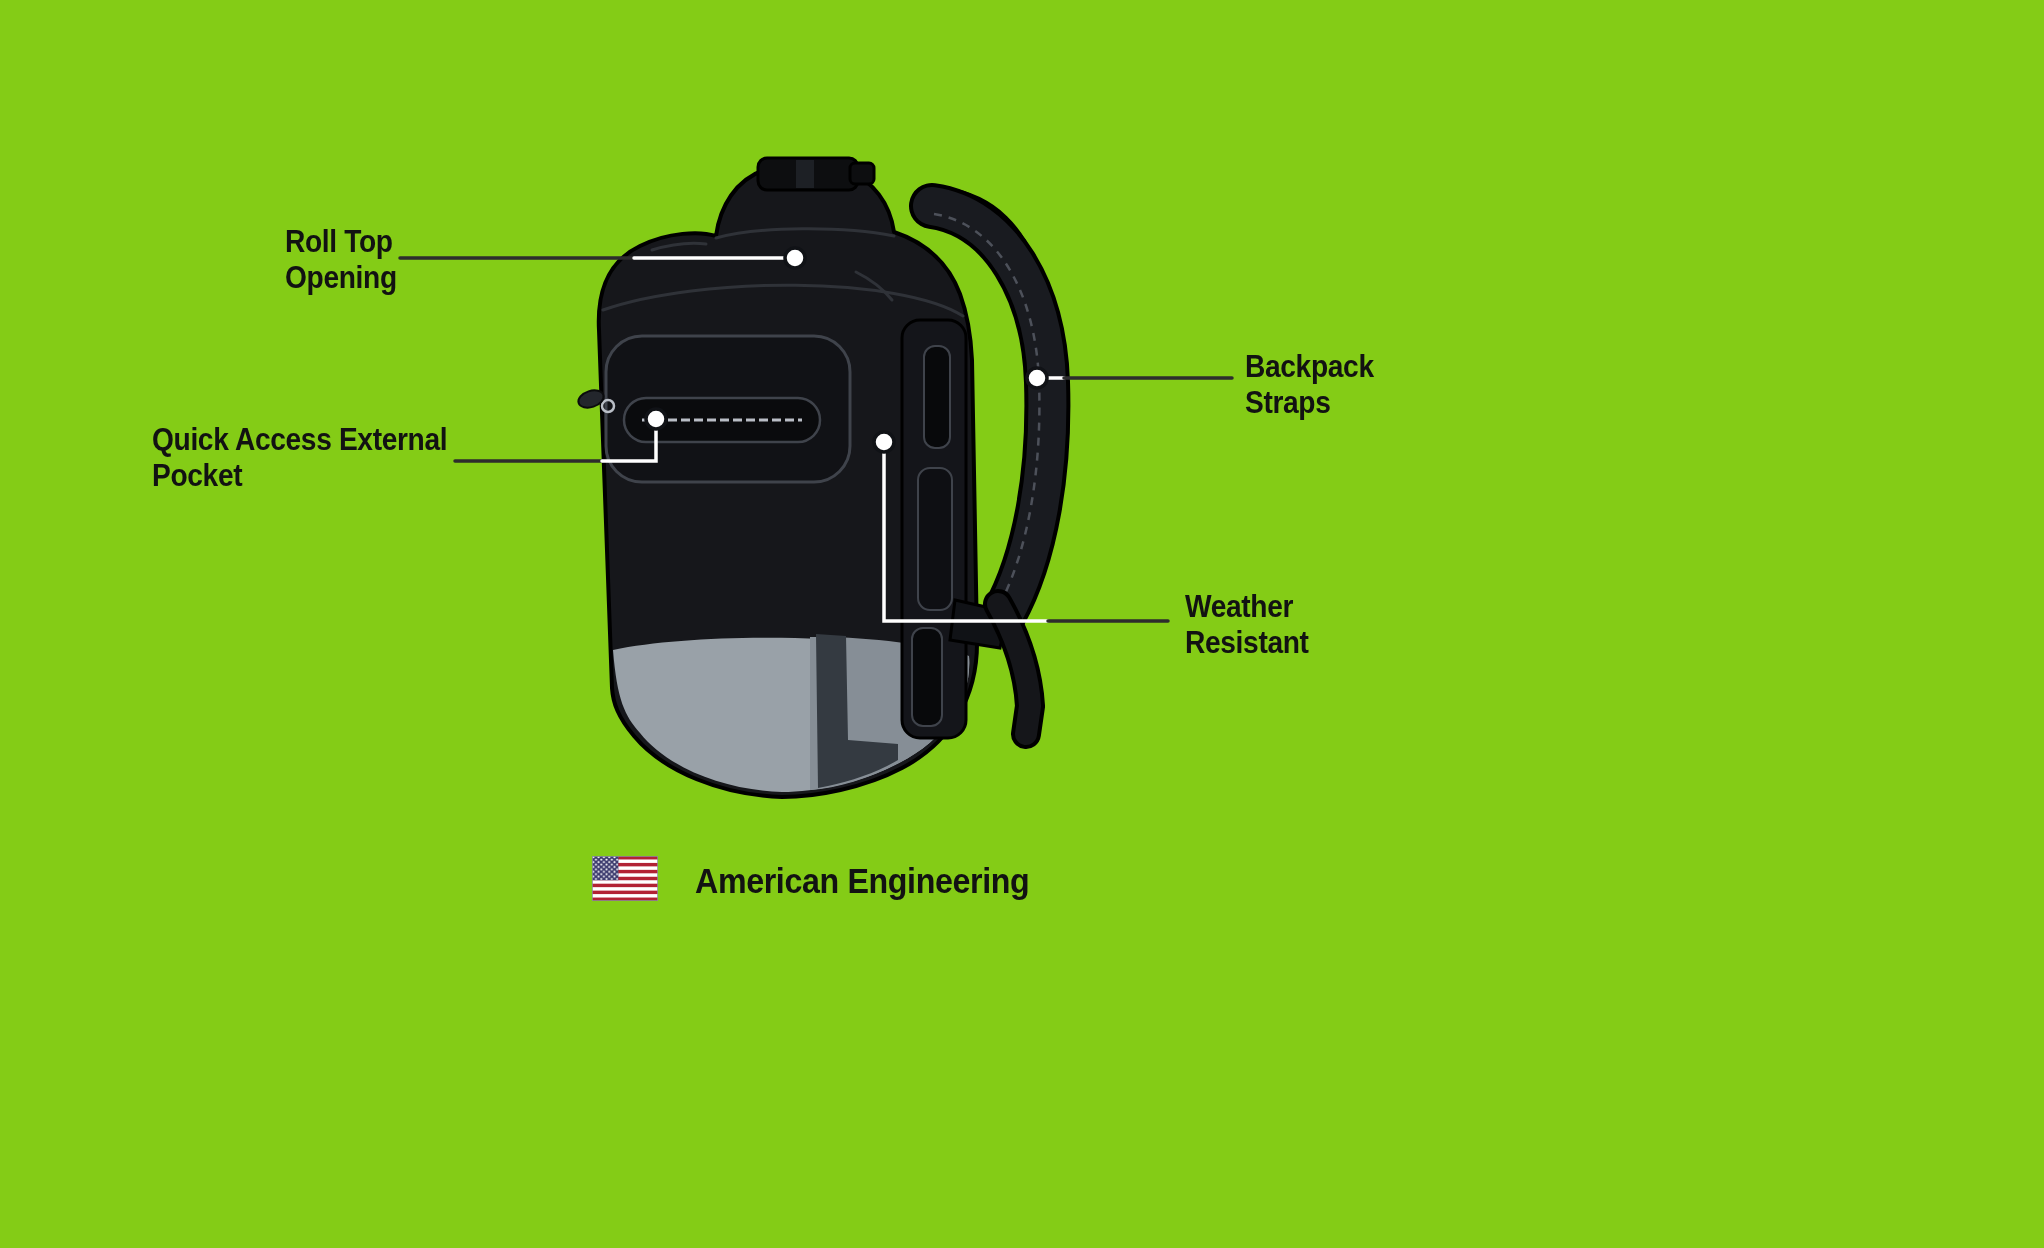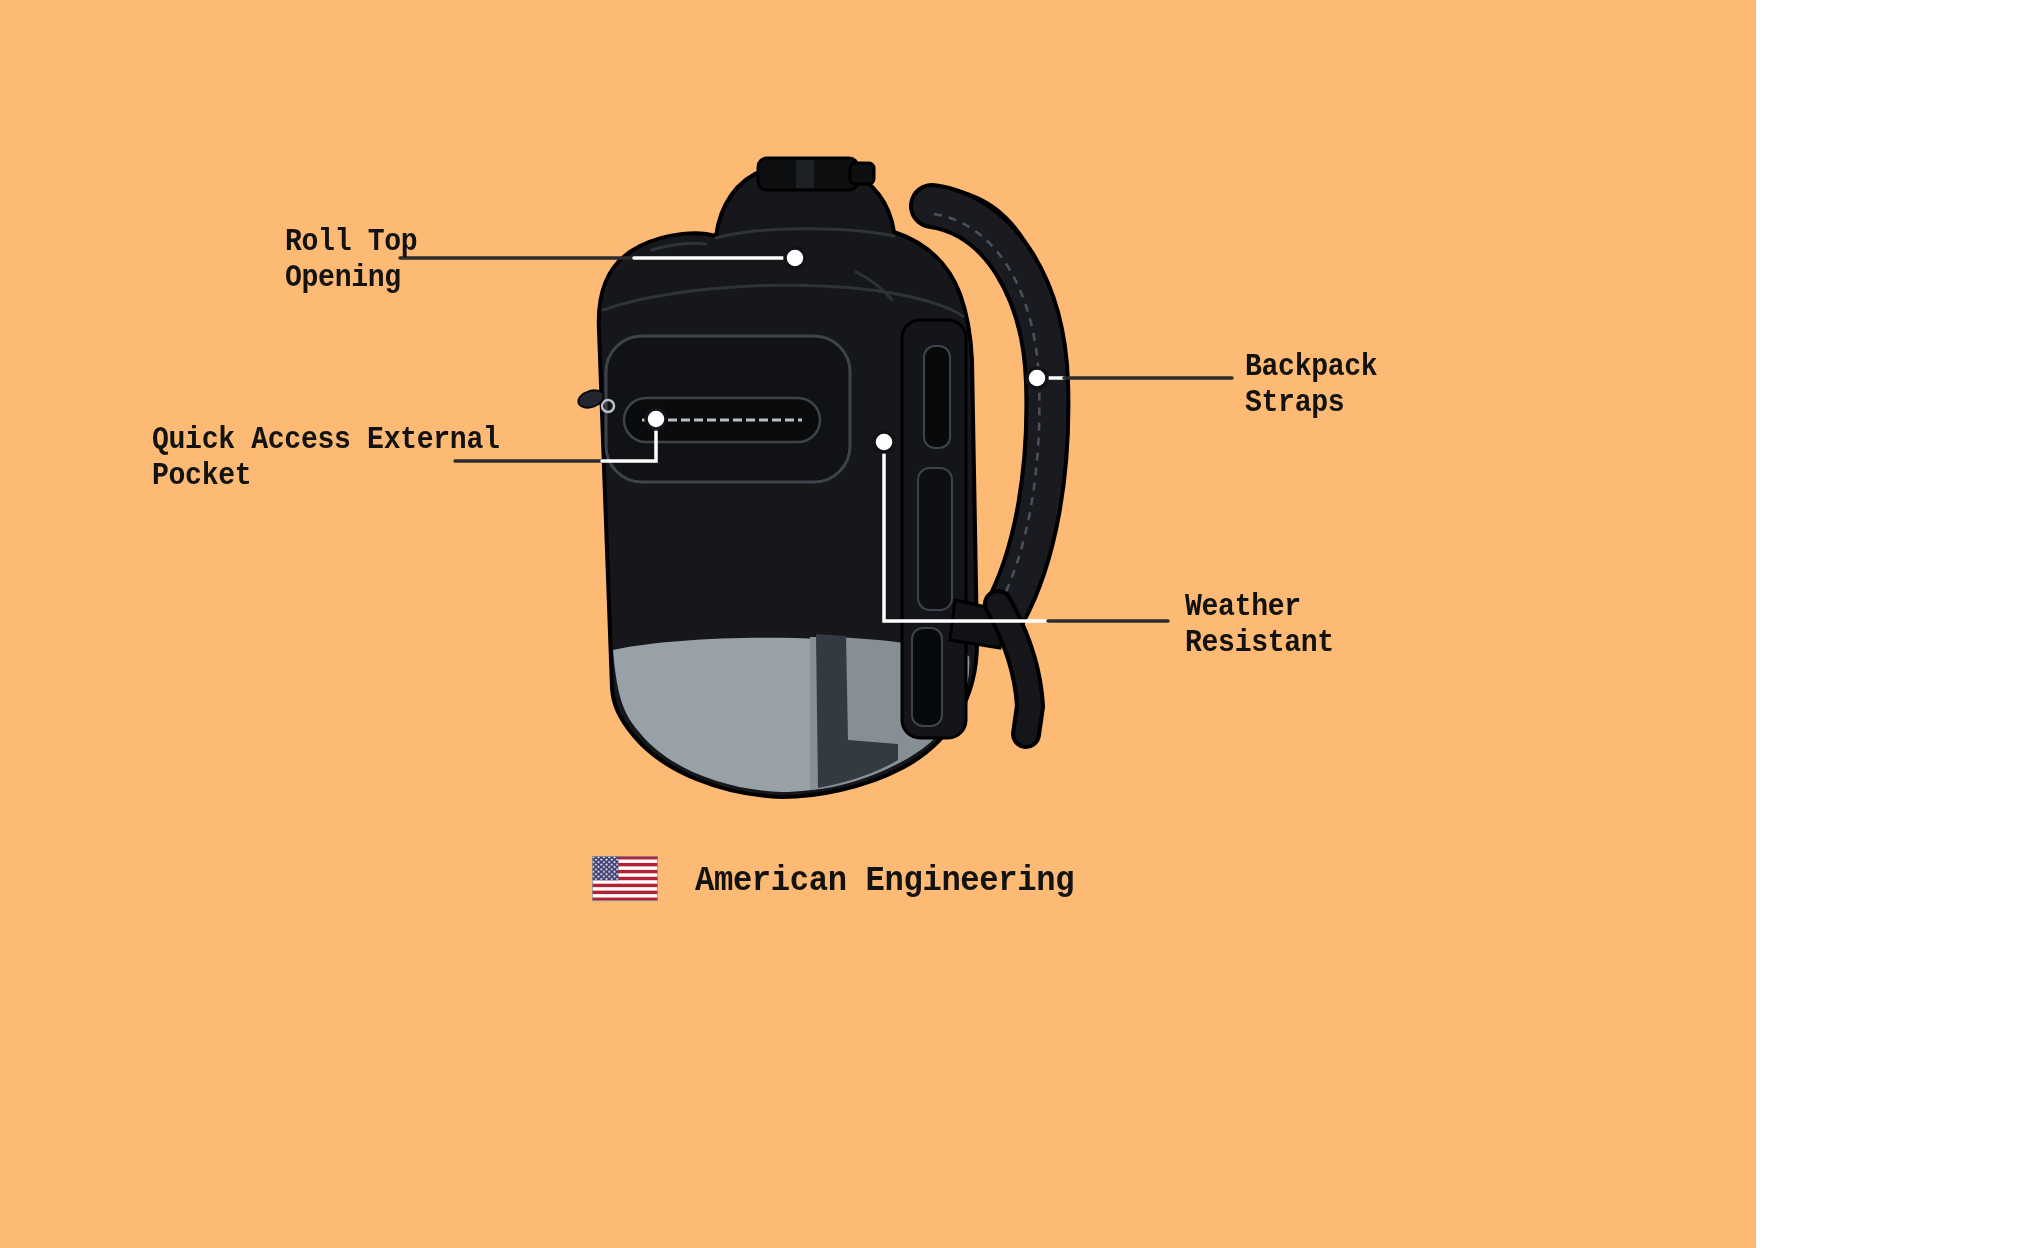--- a/index.html
+++ b/index.html
@@ -1,22 +1,22 @@
 <!DOCTYPE html>
 <html><head>
 <meta charset="utf-8">
 <style>
   html, body { margin: 0; padding: 0; background: #ffffff; }
   .stage {
     position: relative;
-    width: 1756px;
+    width: 2044px;
     height: 1248px;
-    background: #fdba74;
+    background: #84cc16;
     overflow: hidden;
-    font-family: Liberation Mono, monospace;
+    font-family: Liberation Sans, sans-serif;
   }
   .illustration {
     position: absolute;
     left: 0; top: 0;
     width: 2044px; height: 1248px;
     display: block;
   }
   .callout-label {
     position: absolute;
     font-weight: 700;

